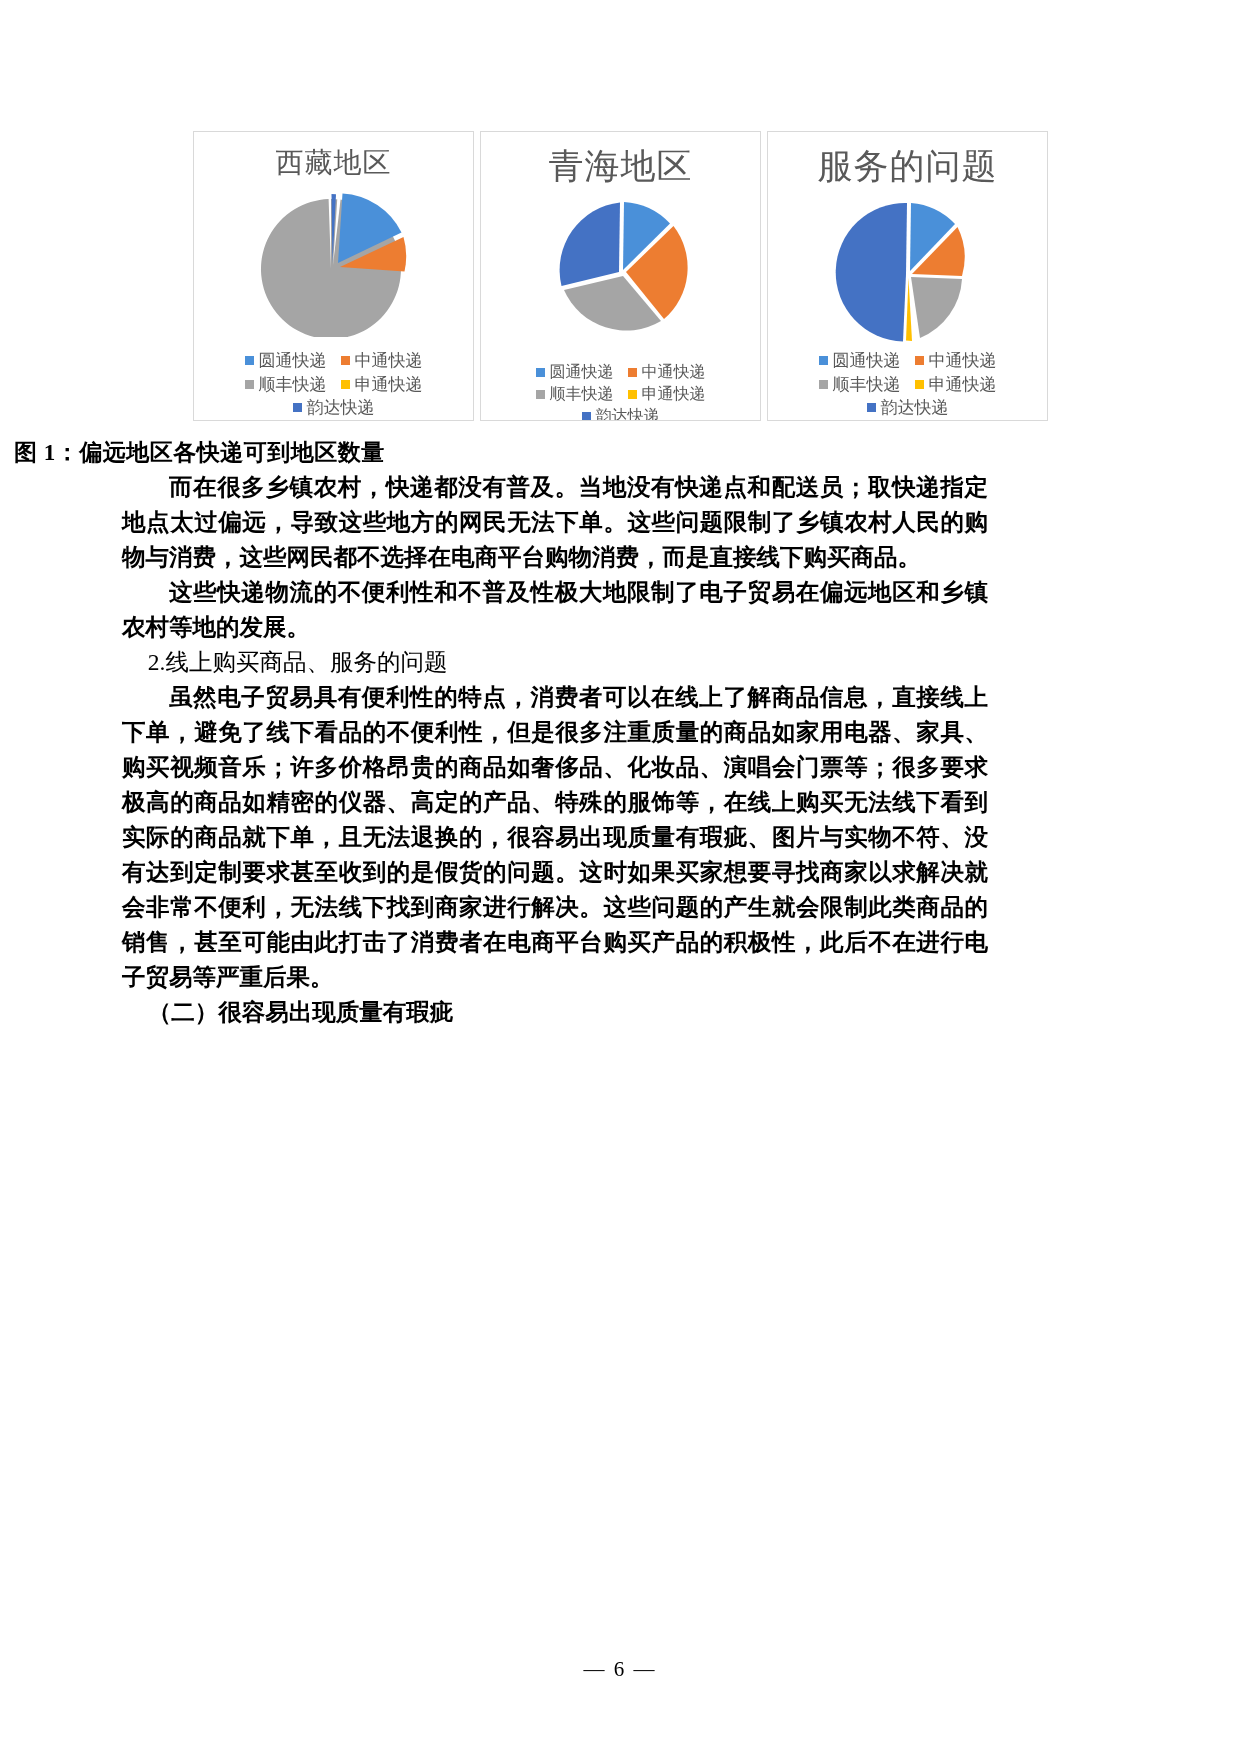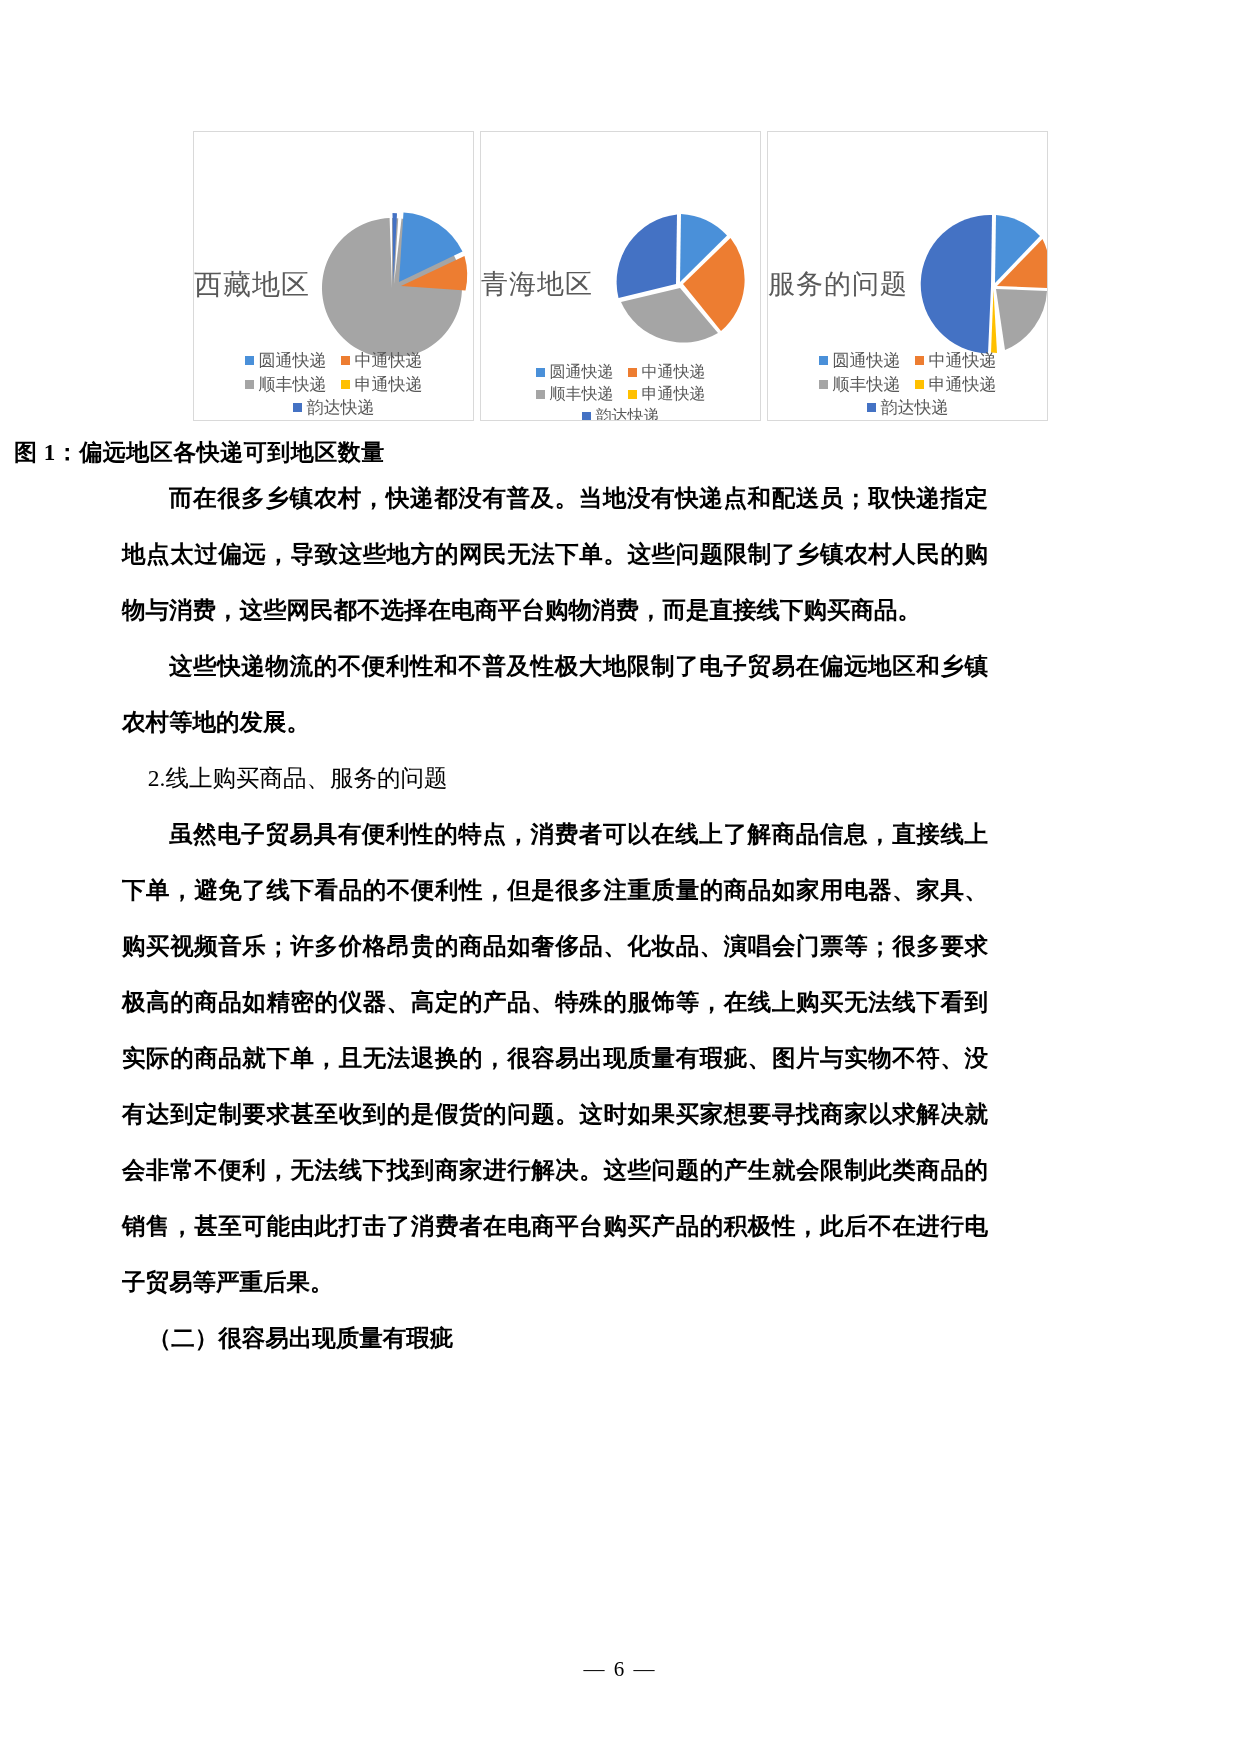--- a/index.html
+++ b/index.html
@@ -21,26 +21,26 @@
     display:flex;
     gap:6px;
   }
   .chart-panel {
     flex:1 1 0;
     border:1px solid #d9d9d9;
     background:#ffffff;
     position:relative;
     overflow:hidden;
     display:flex;
-    flex-direction:row;
+    flex-direction:column;
     align-items:center;
   }
   .chart-title {
     font-family:"Liberation Serif", serif;
-    font-size:27px;
+    font-size:35px;
     color:#595959;
     letter-spacing:1px;
     margin-top:17px;
     line-height:1;
     white-space:nowrap;
   }
   .pie-holder {
     position:relative;
     margin-top:10px;
     width:100%;
@@ -102,21 +102,21 @@
 
   
   .body-text {
     position:absolute;
     left:122px;
     top:470px;
     width:866px;
     font-family:"Liberation Serif", serif;
     font-weight:bold;
     font-size:23.5px;
-    line-height:56px;
+    line-height:35px;
     text-align:justify;
     text-justify:inter-ideograph;
   }
   .body-text p { margin:0; }
   .p-indent { text-indent:2em; }
   .heading-sub {
     text-indent:1.1em;
     font-weight:normal;
   }
   .heading-main {

